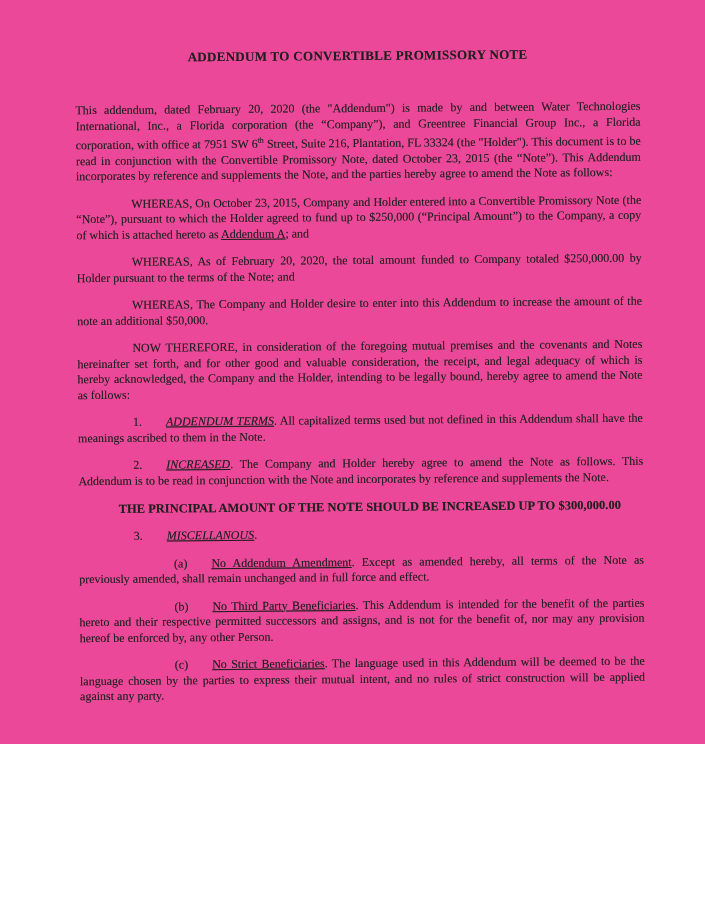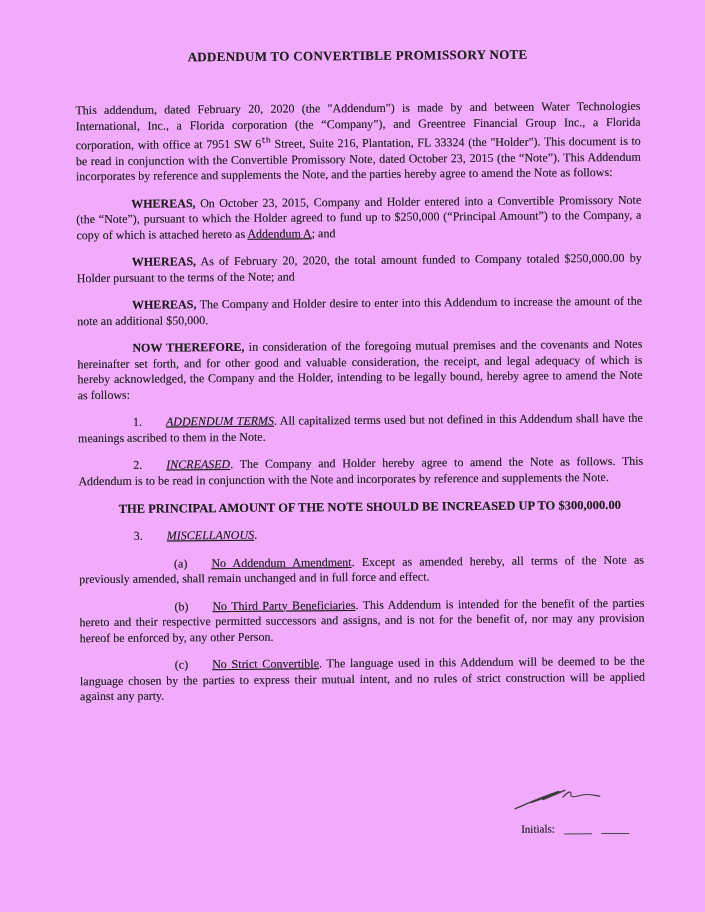--- a/index.html
+++ b/index.html
@@ -3,22 +3,22 @@
 <meta charset="utf-8">
 <style>
   html, body {
     margin: 0;
     padding: 0;
     background: #ffffff;
   }
   .page {
     position: relative;
     width: 705px;
-    height: 912px;
-    background: #f0abfc;
+    height: 744px;
+    background: #ec4899;
     overflow: hidden;
     font-family: "Liberation Serif", serif;
     color: #1f1f1e;
   }
   .content {
     position: absolute;
     left: 75px;
     top: 48px;
     width: 565px;
     transform: rotate(-0.45deg);
@@ -38,21 +38,21 @@
     text-align: justify;
     margin: 0 0 12px 0;
   }
   p.indent {
     text-indent: 55px;
   }
   p.sub-indent {
     text-indent: 95px;
   }
   .lead-bold {
-    font-weight: bold;
+    font-weight: normal;
   }
   .tab {
     display: inline-block;
     width: 24px;
   }
   .sec-heading {
     font-style: italic;
     text-decoration: underline;
   }
   .sub-heading {
@@ -87,21 +87,21 @@
     white-space: nowrap;
   }
   .blank {
     display: inline-block;
     width: 28px;
     height: 12px;
     border-bottom: 1.3px solid #4a4a48;
     margin-left: 9px;
     transform: translateY(2px);
   }
-  sup { font-size: 8px; font-family: Liberation Mono, monospace; }
+  sup { font-size: 8px; }
 </style>
 </head>
 <body>
 
 <div class="page">
   <div class="content">
 
     <h1 class="doc-title">ADDENDUM TO CONVERTIBLE PROMISSORY NOTE</h1>
 
     <p class="body-para"><span>This addendum, dated February 20, 2020 (the "Addendum") is made by and between Water Technologies International, Inc., a Florida corporation (the “Company”), and Greentree Financial Group Inc., a Florida corporation, with office at 7951 SW 6</span><sup>th</sup><span> Street, Suite 216, Plantation, FL  33324 (the "Holder").  This document is to be read in conjunction with the Convertible Promissory Note, dated October 23, 2015 (the “Note”). This Addendum incorporates by reference and supplements the Note, and the parties hereby agree to amend the Note as follows:</span></p>
@@ -119,21 +119,21 @@
     <p class="body-para indent"><span>2.</span><span class="tab"></span><span class="sec-heading">INCREASED</span><span>.  The Company and Holder hereby agree to amend the Note as follows. This Addendum is to be read in conjunction with the Note and incorporates by reference and supplements the Note.</span></p>
 
     <p class="amendment-statement">THE PRINCIPAL AMOUNT OF THE NOTE SHOULD BE INCREASED UP TO $300,000.00</p>
 
     <p class="body-para indent"><span>3.</span><span class="tab"></span><span class="sec-heading">MISCELLANOUS</span><span>.</span></p>
 
     <p class="body-para sub-indent"><span>(a)</span><span class="tab"></span><span class="sub-heading">No Addendum Amendment</span><span>.  Except as amended hereby, all terms of the Note as previously amended, shall remain unchanged and in full force and effect.</span></p>
 
     <p class="body-para sub-indent"><span>(b)</span><span class="tab"></span><span class="sub-heading">No Third Party Beneficiaries</span><span>.  This Addendum is intended for the benefit of the parties hereto and their respective permitted successors and assigns, and is not for the benefit of, nor may any provision hereof be enforced by, any other Person.</span></p>
 
-    <p class="body-para sub-indent"><span>(c)</span><span class="tab"></span><span class="sub-heading">No Strict Convertible</span><span>.  The language used in this Addendum will be deemed to be the language chosen by the parties to express their mutual intent, and no rules of strict construction will be applied against any party.</span></p>
+    <p class="body-para sub-indent"><span>(c)</span><span class="tab"></span><span class="sub-heading">No Strict Beneficiaries</span><span>.  The language used in this Addendum will be deemed to be the language chosen by the parties to express their mutual intent, and no rules of strict construction will be applied against any party.</span></p>
 
     <div class="sig-block">
       <svg class="sig-scribble" width="92" height="28" viewBox="0 0 92 28">
         <path d="M2 23 C 14 18, 30 11, 46 6 L 18 17 L 52 5 L 30 14" fill="none" stroke="#3c3c3a" stroke-width="1.3" stroke-linecap="round" stroke-linejoin="round"></path>
         <path d="M50 12 C 55 6, 59 5, 58 9 C 57 12, 62 12, 68 10 C 74 8, 80 10, 87 11" fill="none" stroke="#3c3c3a" stroke-width="1.1" stroke-linecap="round"></path>
       </svg>
       <div class="initials-line"><span>Initials:</span><span class="blank"></span><span class="blank"></span></div>
     </div>
 
   </div>

